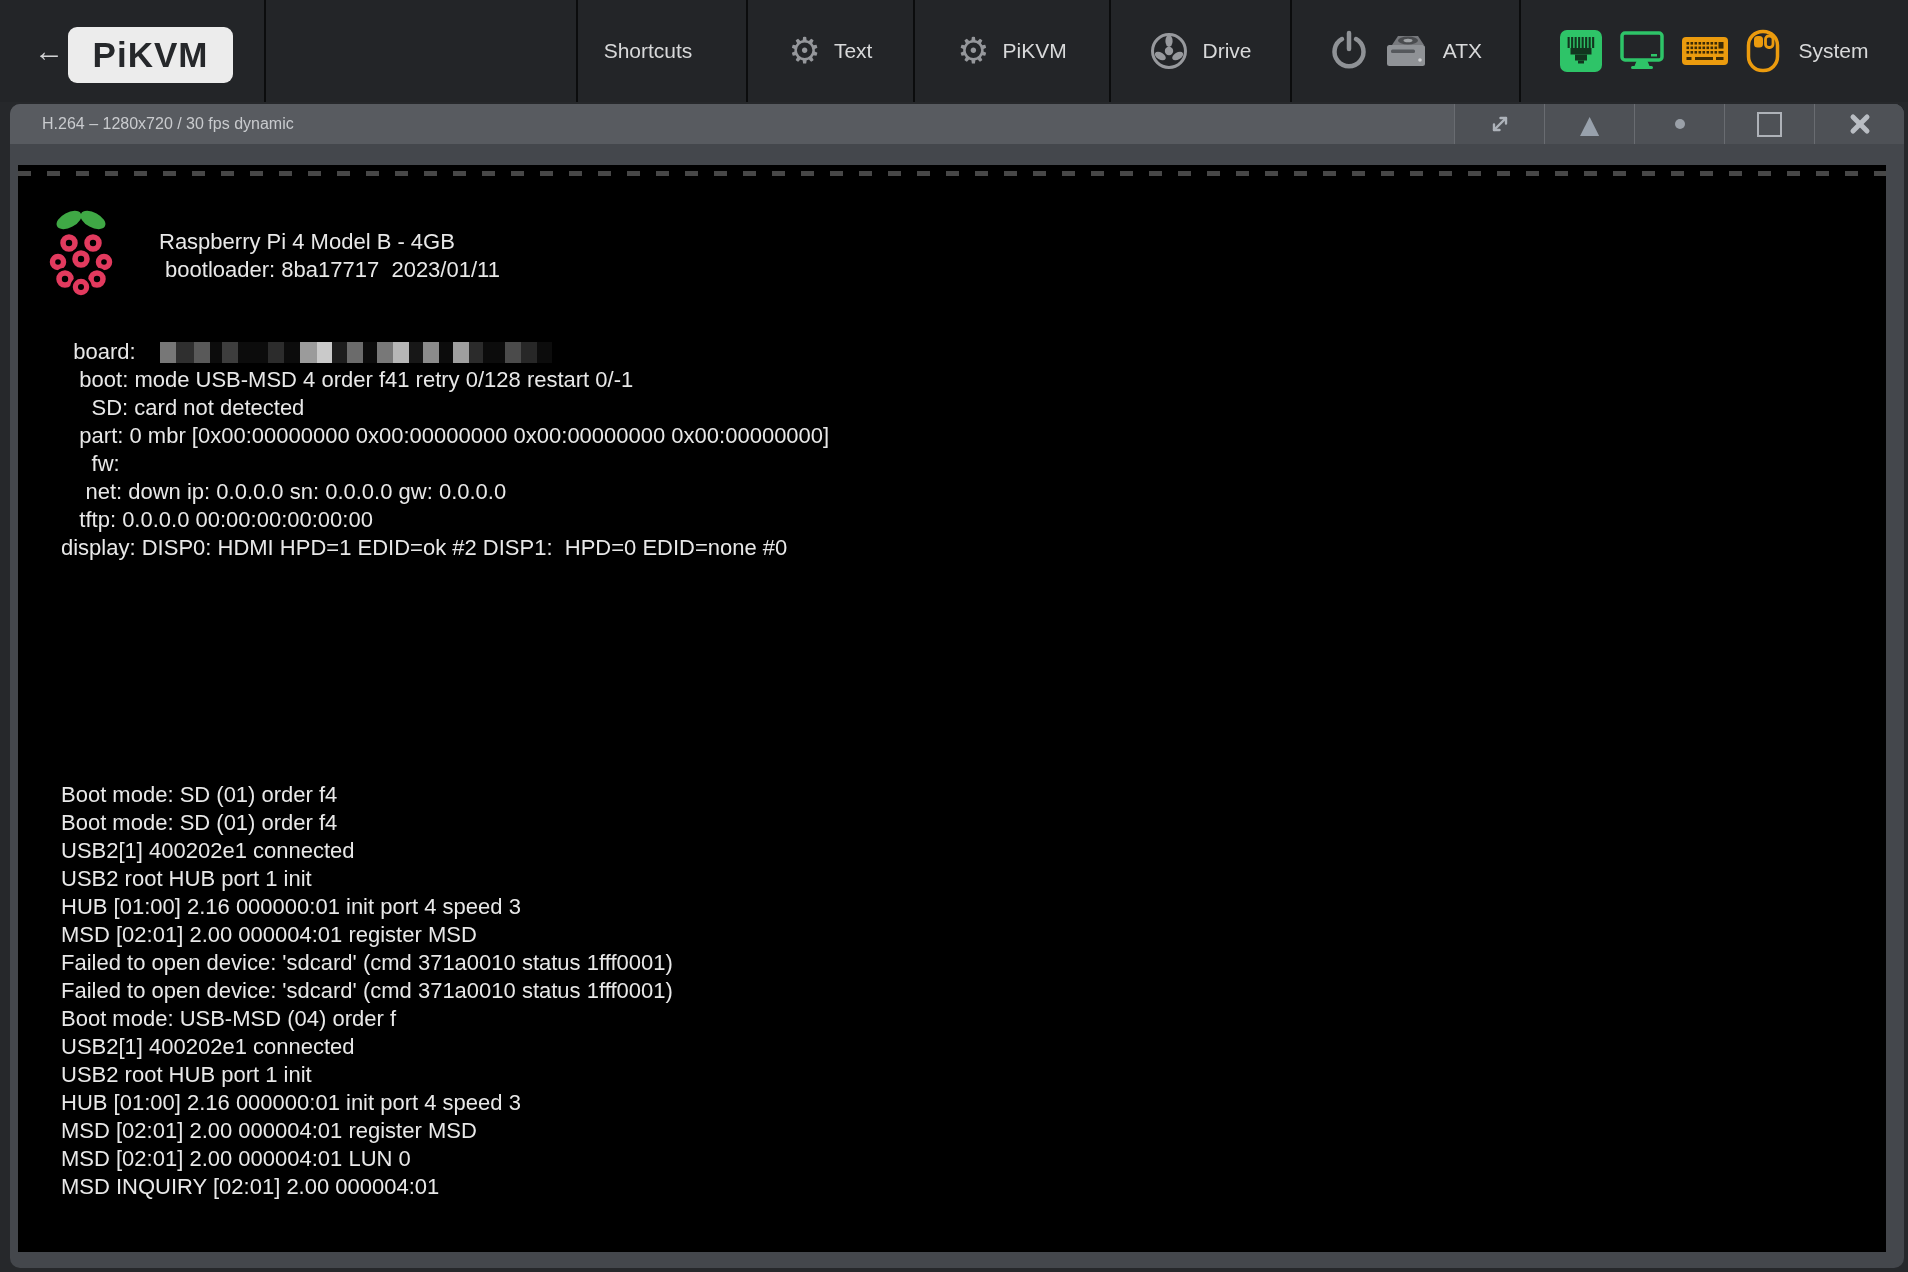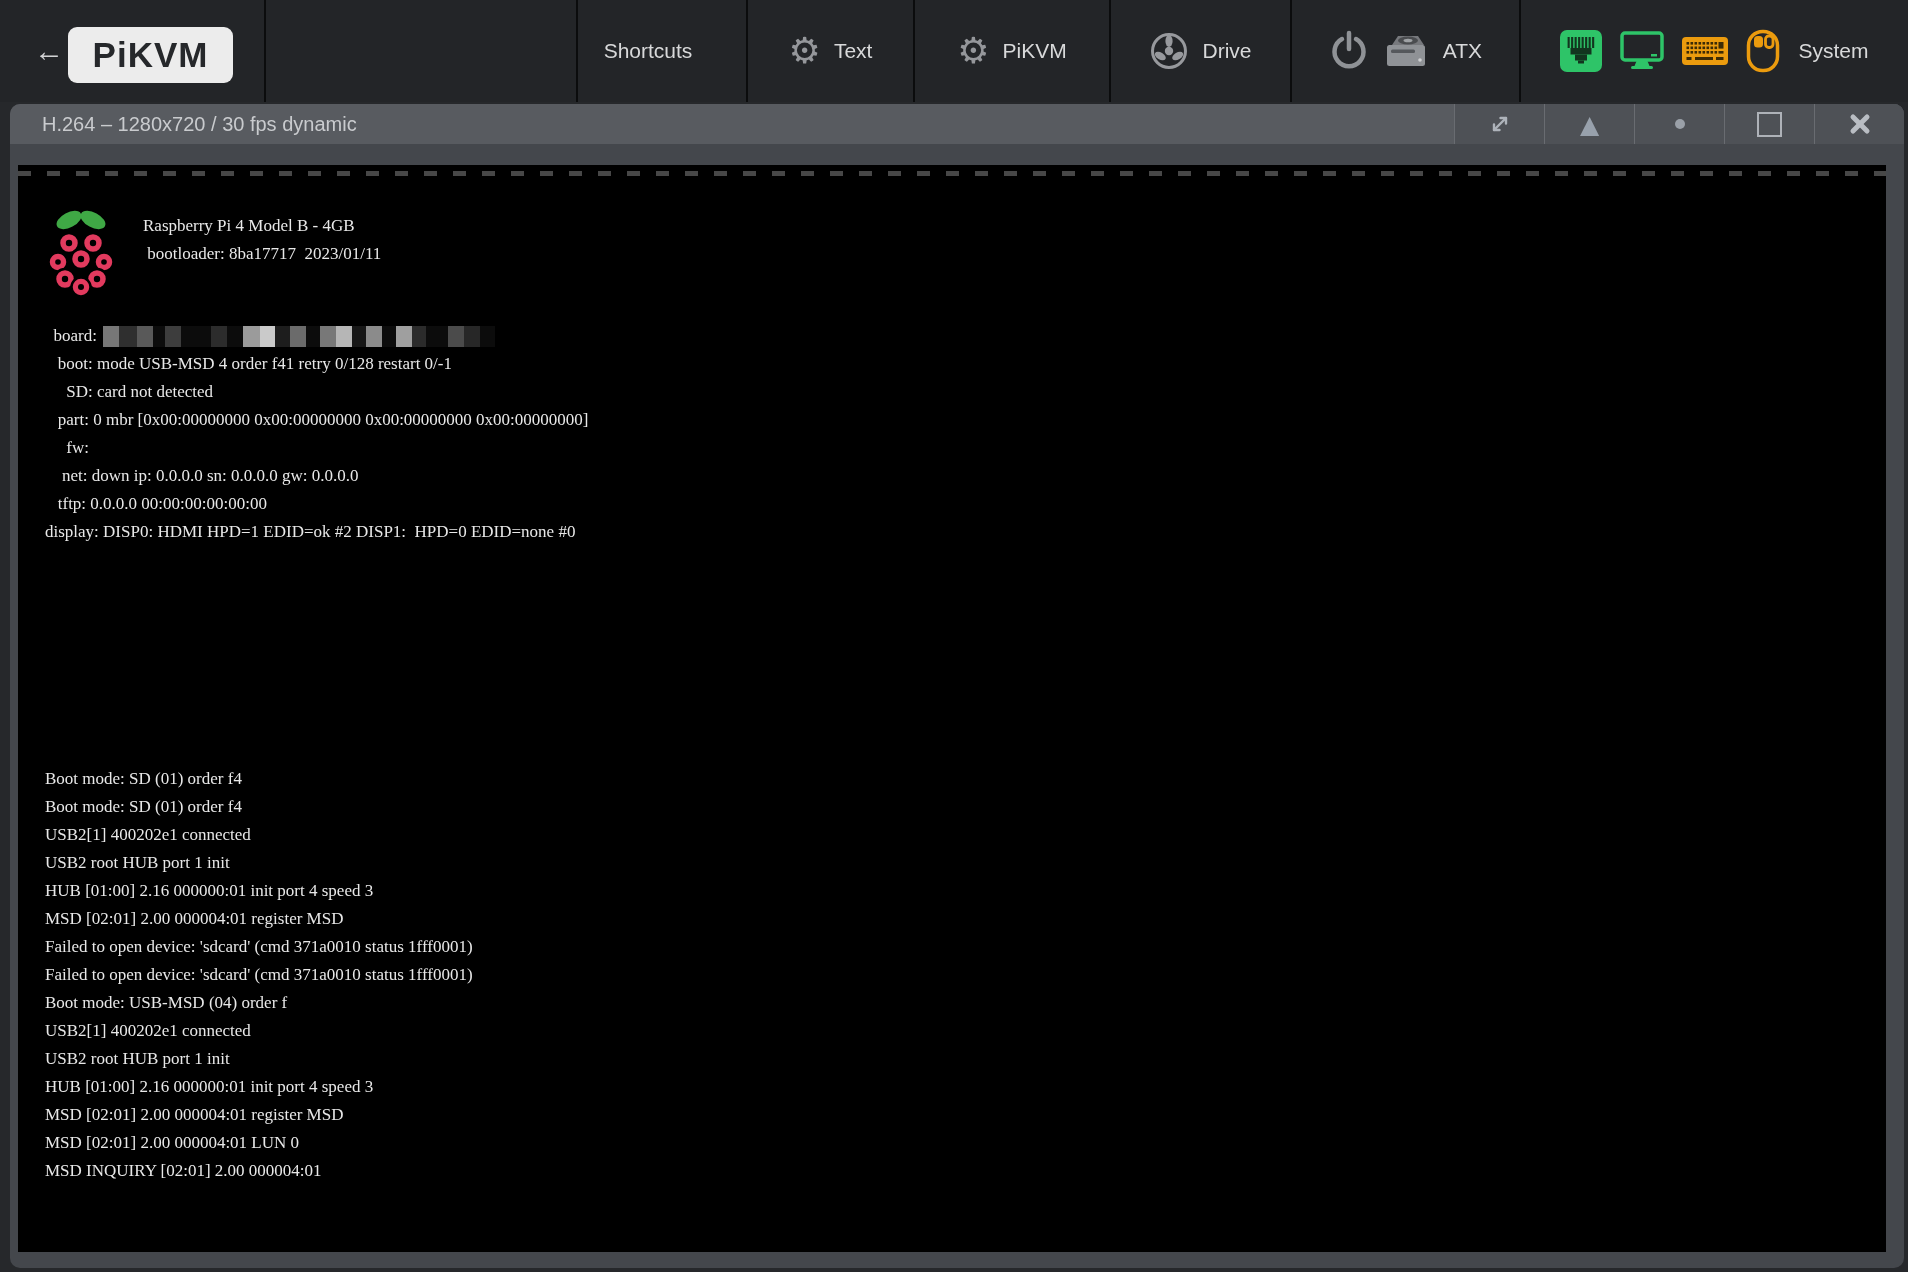--- a/index.html
+++ b/index.html
@@ -16,34 +16,34 @@
   .logo{position:absolute;left:68px;top:27px;width:165px;height:56px;background:#ececec;border-radius:9px;
         display:flex;align-items:center;justify-content:center;}
   .logo span{font-size:35px;font-weight:bold;color:#26282b;letter-spacing:1px;font-family:"Liberation Sans",sans-serif;}
   .gear{font-size:36px;color:#95979b;line-height:1;font-family:"DejaVu Sans",sans-serif;}
   .sys-label{font-size:21px;color:#d8d9da;}
 
   
   .win{position:absolute;left:10px;top:104px;width:1894px;height:1164px;background:#44474c;border-radius:10px;}
   .win-header{position:absolute;top:0;left:0;right:0;height:40px;background:#585b60;
               border-radius:10px 10px 0 0;display:flex;align-items:stretch;overflow:hidden;}
-  .win-title{flex:1;display:flex;align-items:center;padding-left:32px;font-size:20px;color:#c9cbce;}
+  .win-title{flex:1;display:flex;align-items:center;padding-left:32px;font-size:16px;color:#c9cbce;}
   .win-controls{display:flex;background:#4e5156;}
   .win-btn{width:90px;display:flex;align-items:center;justify-content:center;border:none;cursor:pointer;
            border-left:1px solid #696c71;background:#4e5156;padding:0;}
   .tri{color:#98a1ac;font-size:25px;line-height:1;font-family:"DejaVu Sans",sans-serif;}
   .dot{width:10px;height:10px;border-radius:50%;background:#9aa0a8;}
   .sq{width:21px;height:21px;border:2.5px solid #aeb2b8;background:none;}
 
   
   .video{position:absolute;left:8px;top:61px;right:18px;bottom:16px;background:#000;cursor:crosshair;}
   .dashes{position:absolute;left:0;top:6px;right:0;height:5px;
           background:repeating-linear-gradient(90deg,#474747 0 13px,transparent 13px 29px);}
-  .mono{font-family:Liberation Serif, serif;font-size:17px;line-height:28px;color:#e8e8e8;
-        margin:0;white-space:pre;}
+  .mono{font-family:Liberation Sans, sans-serif;font-size:22px;line-height:28px;color:#e8e8e8;
+        margin:16px;white-space:pre;}
   .pi-logo{position:absolute;left:30px;top:42px;}
   .pi-head{position:absolute;left:125px;top:47px;}
   .board-row{position:absolute;left:27px;top:157px;display:flex;align-items:center;}
   .redacted{display:inline-block;width:392px;height:21px;margin-left:2px;filter:blur(.6px);
     background:linear-gradient(90deg,
       #777 0 16px,#2f2f2f 16px 34px,#595959 34px 50px,#0c0c0c 50px 62px,#3d3d3d 62px 78px,
       #0c0c0c 78px 108px,#2c2c2c 108px 124px,#0c0c0c 124px 140px,#9b9b9b 140px 157px,#cacaca 157px 172px,
       #1d1d1d 172px 187px,#6b6b6b 187px 203px,#0c0c0c 203px 217px,#787878 217px 233px,#b6b6b6 233px 249px,
       #171717 249px 263px,#8b8b8b 263px 279px,#0c0c0c 279px 293px,#9f9f9f 293px 309px,#2b2b2b 309px 323px,
       #0c0c0c 323px 345px,#4b4b4b 345px 361px,#272727 361px 377px,#0c0c0c 377px 392px);}

